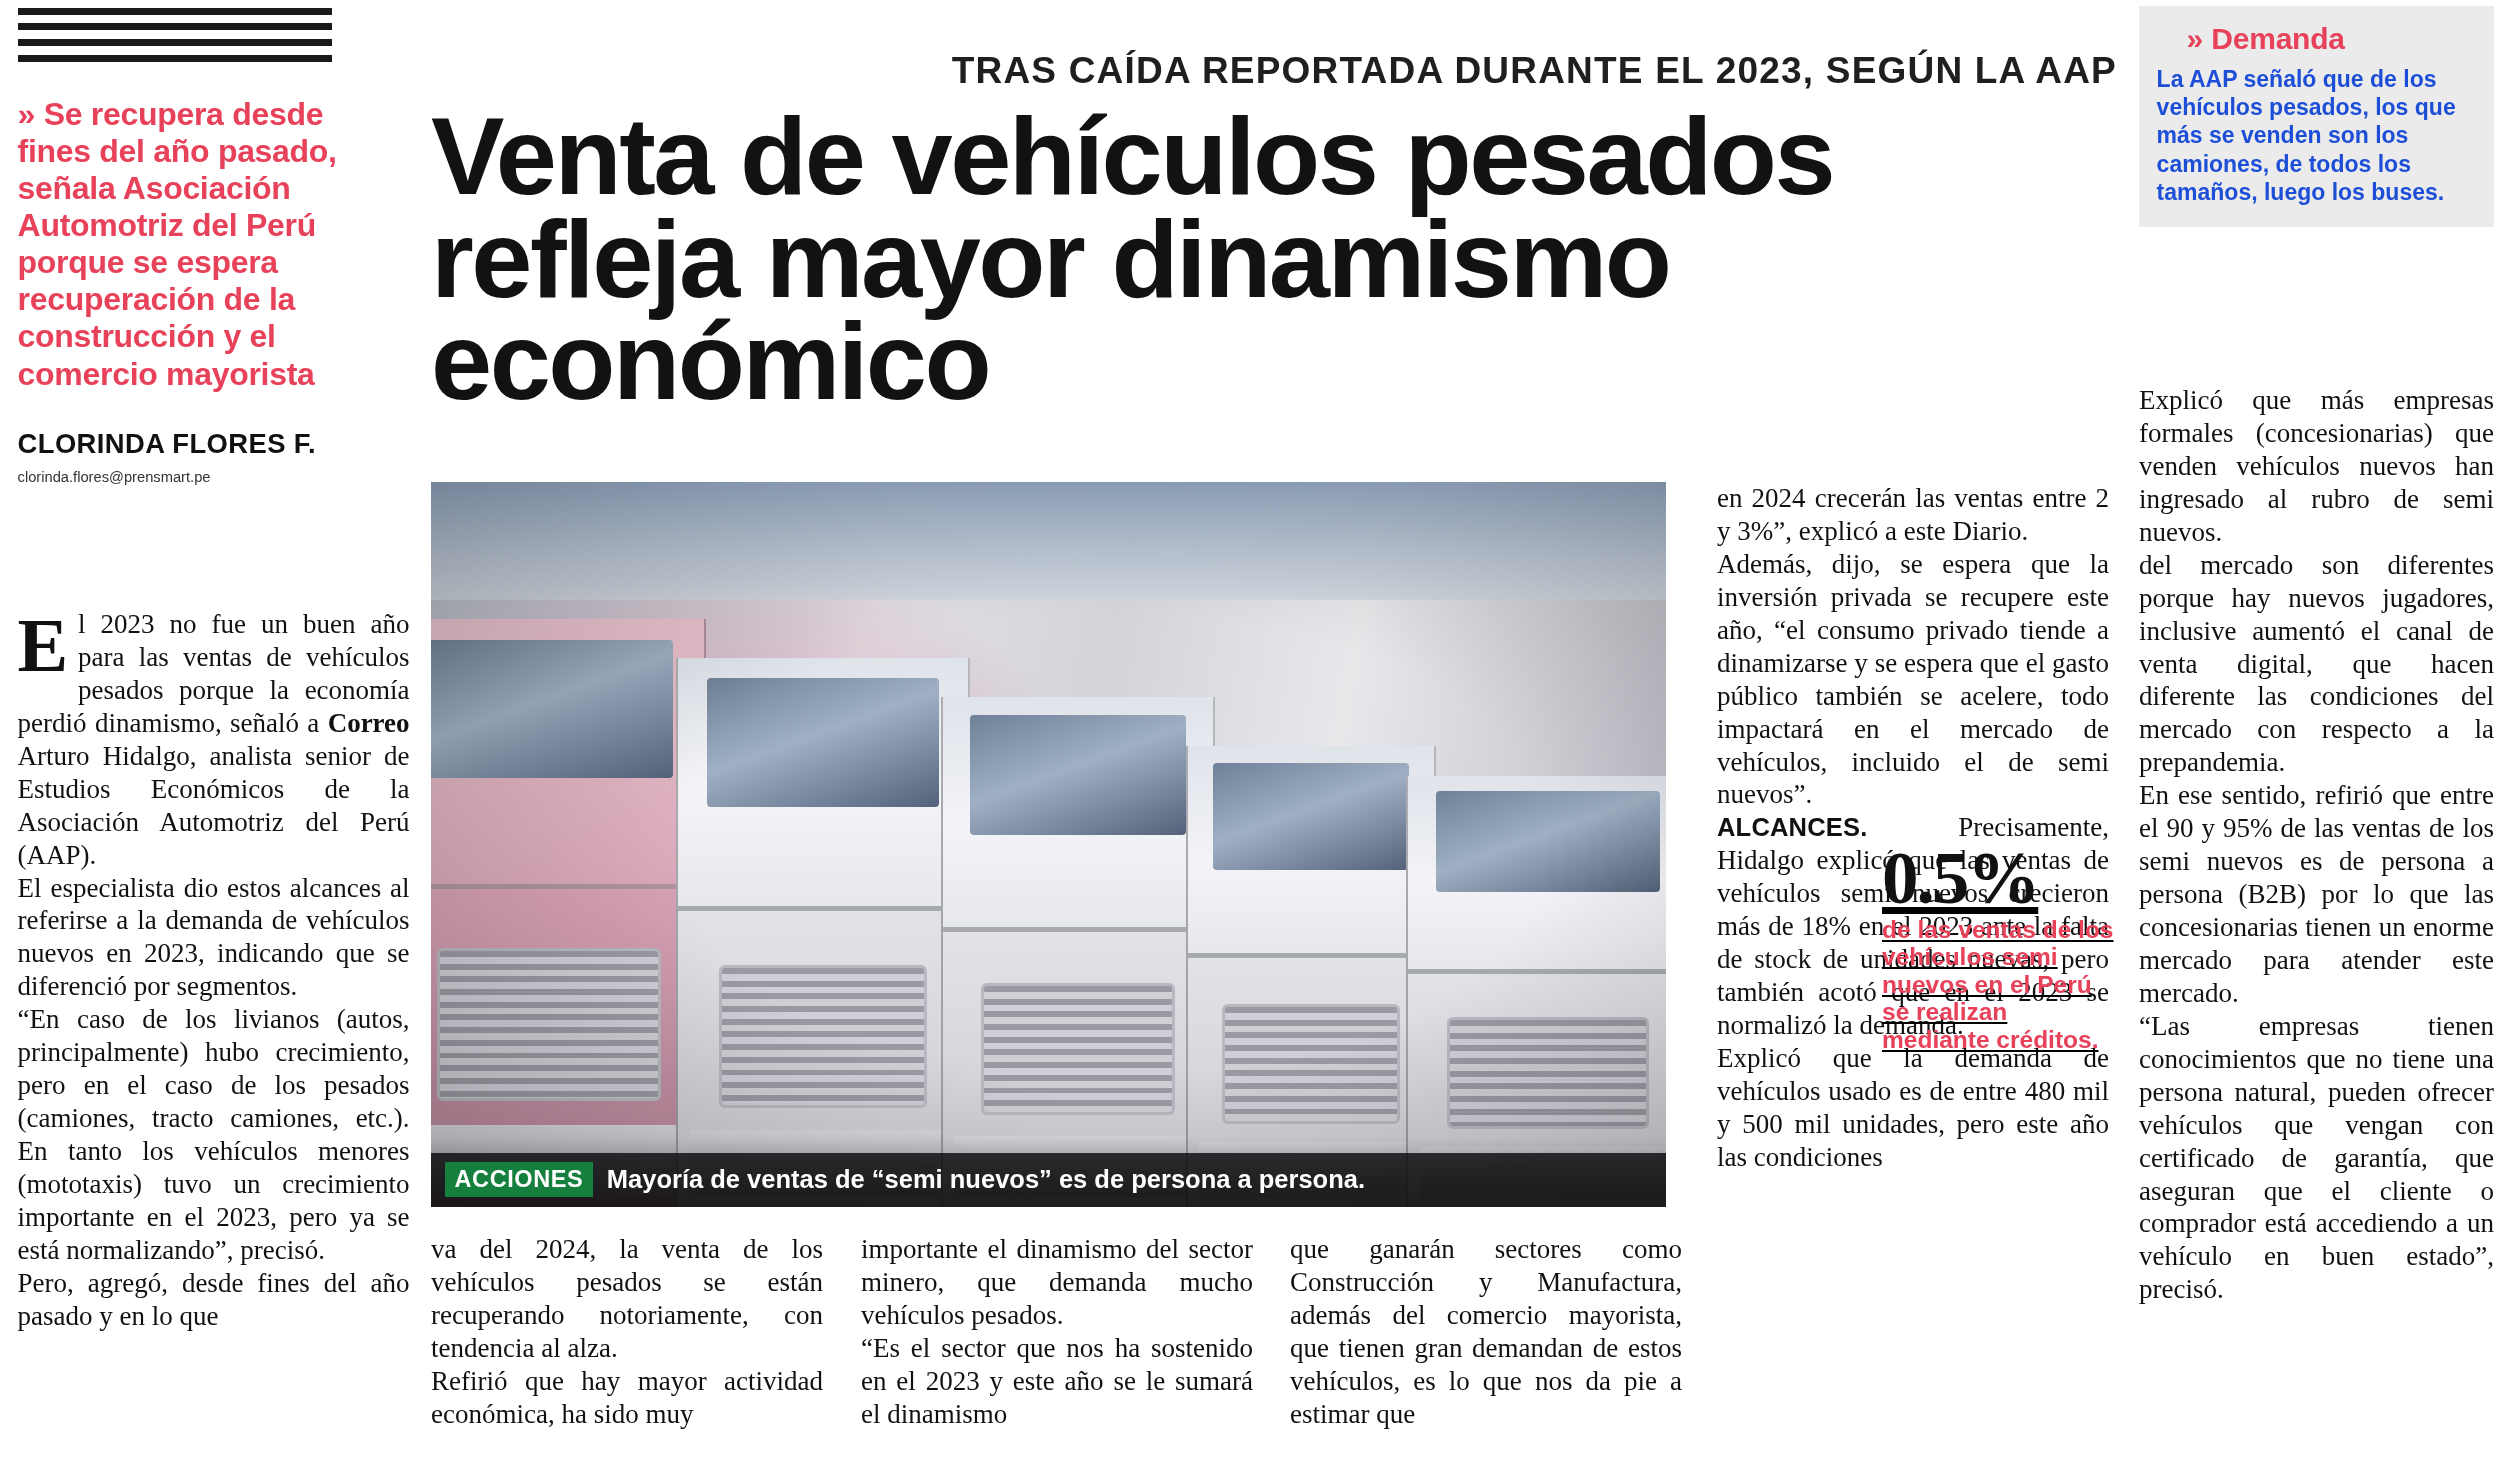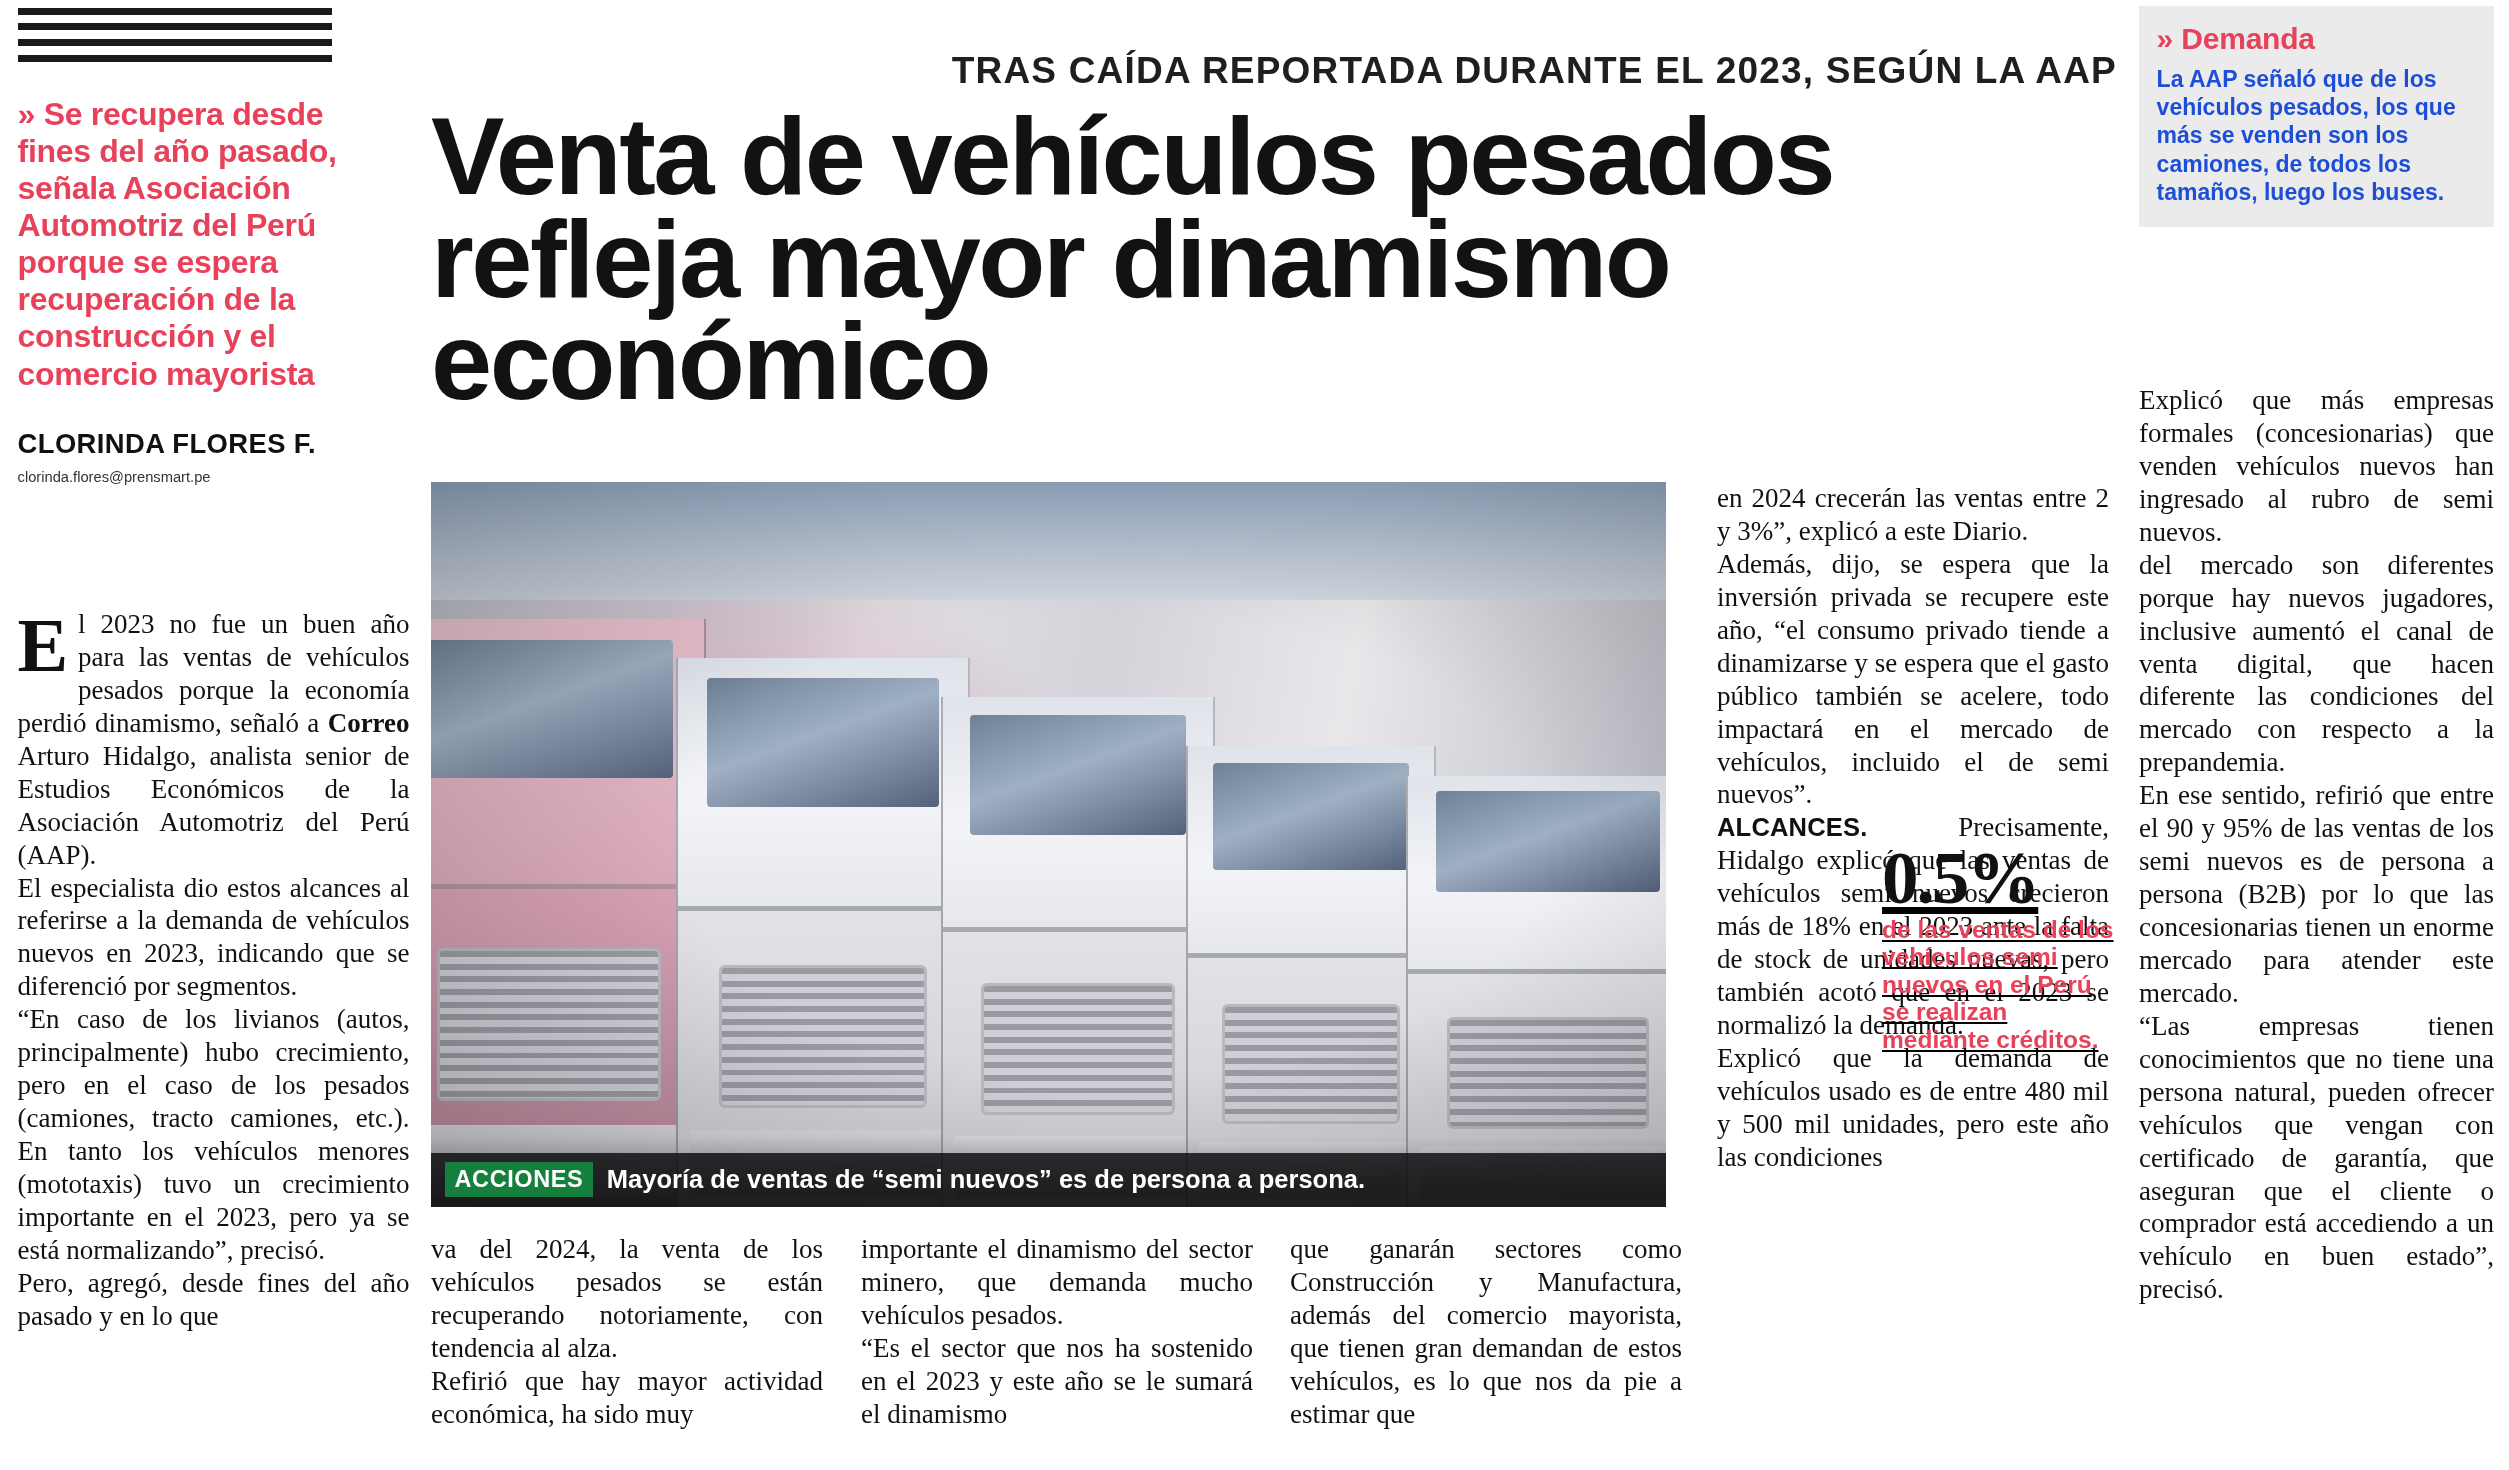--- a/index.html
+++ b/index.html
@@ -108,20 +108,21 @@
     background:#ebebeb;
     padding:15.7px 17.6px 21.6px 17.6px;
     width:355px;
   }
   .demanda-title {
     color:#e8415a;
     font-family:"Liberation Sans", sans-serif;
     font-weight:bold;
     font-size:30px;
     letter-spacing:-0.2px;
+    margin-left:30px;
   }
   .demanda-body {
     margin-top:9.8px;
     font-family:"Liberation Sans", sans-serif;
     font-weight:bold;
     font-size:23px;
     line-height:1.22;
     color:#1d4ed8;
   }
 

